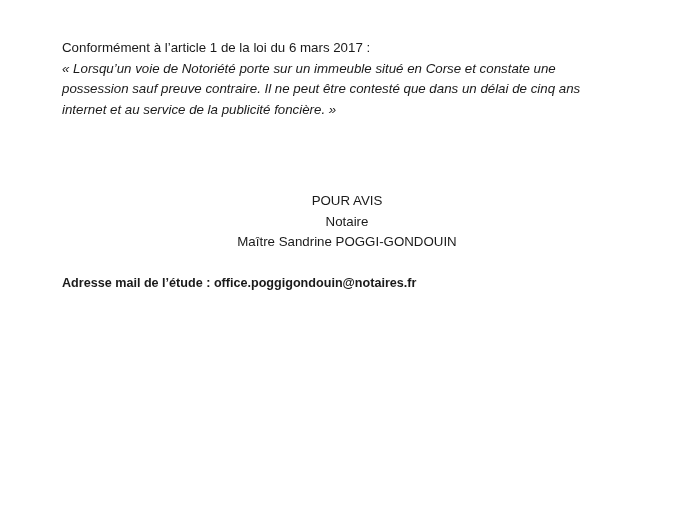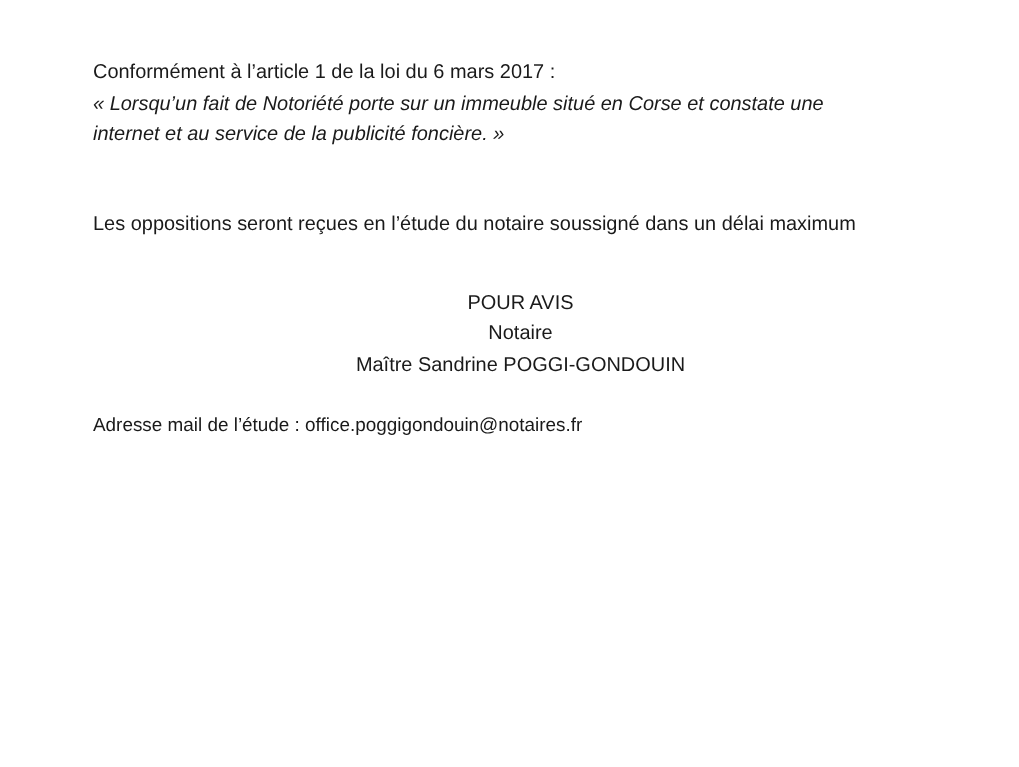--- a/index.html
+++ b/index.html
@@ -52,44 +52,44 @@
   .para {
     font-size: 13.3px;
     line-height: 21px;
   }
   .signature .line {
     font-size: 13.3px;
     line-height: 20.5px;
     text-align: center;
   }
   .mail {
-    font-weight: normal;
+    font-weight: bold;
     font-size: 12.6px;
     line-height: 20px;
   }
 </style>
 </head>
 <body>
 
 <div class="page">
   <div class="content">
 
     <div class="block">
       <div class="intro-line">Conformément à l’article 1 de la loi du 6 mars 2017 :</div>
     </div>
 
     <div class="block">
-      <div class="quote">« Lorsqu’un fait de Notoriété porte sur un immeuble situé en Corse et constate une</div>
+      <div class="quote">« Lorsqu’un voie de Notoriété porte sur un immeuble situé en Corse et constate une</div>
+      <div class="quote">possession sauf preuve contraire. Il ne peut être contesté que dans un délai de cinq ans</div>
       <div class="quote">internet et au service de la publicité foncière. »</div>
     </div>
 
     <div class="gap-lg"></div>
 
     <div class="block">
-      <div class="para">Les oppositions seront reçues en l’étude du notaire soussigné dans un délai maximum</div>
     </div>
 
     <div class="gap-md"></div>
 
     <div class="block signature">
       <div class="line">POUR AVIS</div>
       <div class="line">Notaire</div>
       <div class="line">Maître Sandrine POGGI-GONDOUIN</div>
     </div>
 

